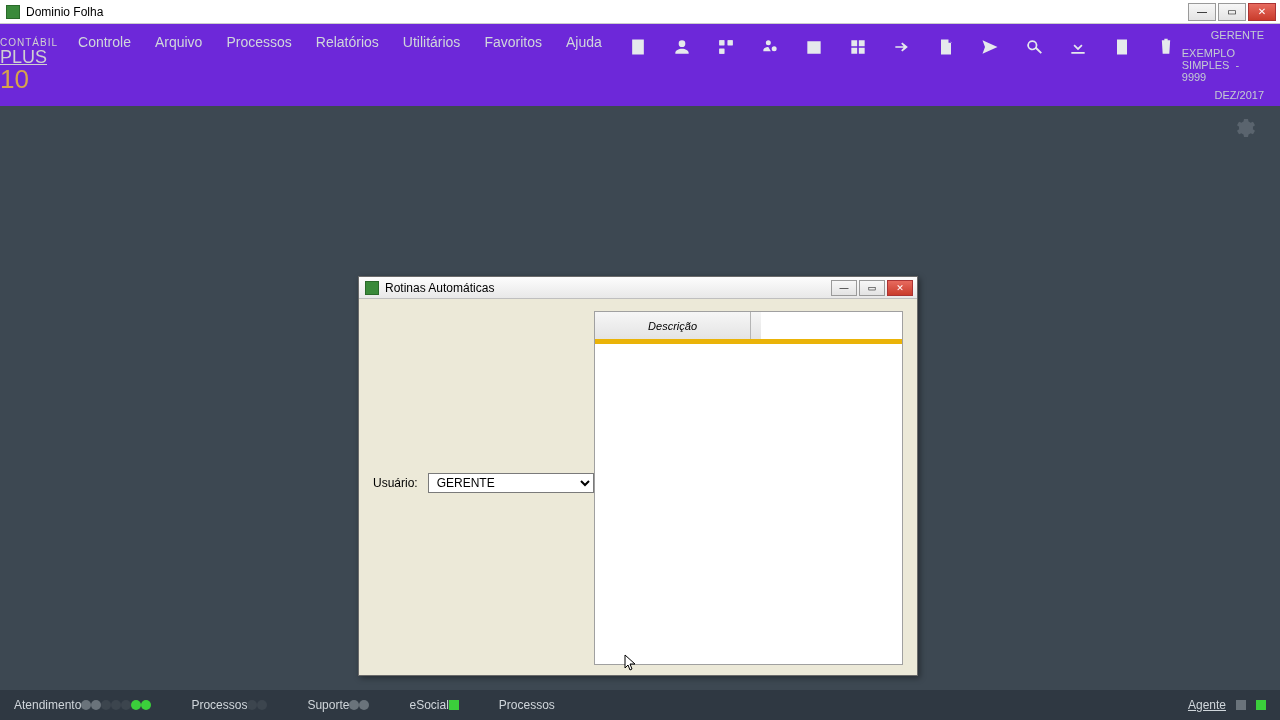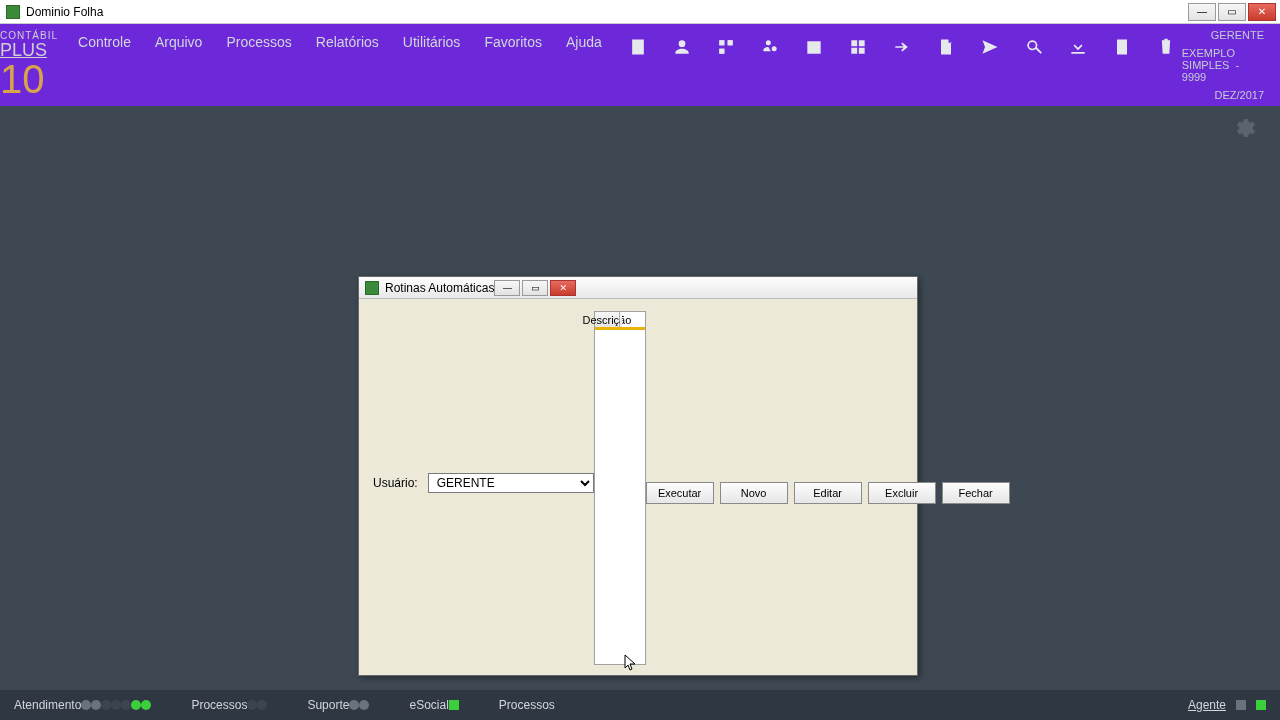--- a/index.html
+++ b/index.html
@@ -21,21 +21,21 @@
 .outer-btn.close { background: linear-gradient(#e76a5e,#c93c2c); color: #fff; border-color: #a33; }
 
 
 .app-header {
   height: 82px; background: #6d28d9; display: flex; align-items: stretch; color: #cfd6dc;
 }
 .logo-block { width: 92px; display: flex; align-items: center; justify-content: center; }
 .logo-text { text-align: left; line-height: 1; }
 .logo-text .line1 { font-size: 10px; letter-spacing: 1px; color: #d0d0d0; }
 .logo-text .line2 { font-size: 18px; color: #d0d0d0; text-decoration: underline; }
-.logo-text .line3 { font-size: 40px; color: #d7a44a; font-weight: 300; }
+.logo-text .line3 { font-size: 26px; color: #d7a44a; font-weight: 300; }
 .header-right { flex: 1; display: flex; flex-direction: row; }
 .menu-row { height: 36px; display: flex; align-items: center; padding-left: 8px; }
 .menu-item { padding: 6px 12px; font-size: 14px; color: #d0d6db; cursor: pointer; }
 .toolbar-row { height: 46px; display: flex; align-items: center; padding-left: 8px; gap: 12px; }
 .tool-btn {
   width: 32px; height: 32px; display: flex; align-items: center; justify-content: center;
   cursor: pointer; color: #e5e9ec;
 }
 .tool-btn svg { width: 20px; height: 20px; fill: #e5e9ec; }
 .user-block {
@@ -50,39 +50,39 @@
 }
 .gear-top svg { width: 24px; height: 24px; fill: #5a646e; }
 
 
 .dialog {
   position: absolute; left: 358px; top: 170px; width: 560px; height: 400px;
   background: #ece9d8; border: 1px solid #6a6a6a; box-shadow: 2px 2px 6px rgba(0,0,0,.4);
 }
 .dlg-titlebar {
   height: 22px; background: linear-gradient(#fdfdfd,#e8e8e8); border-bottom: 1px solid #bfbfbf;
-  display: flex; align-items: center; padding: 0 4px 0 6px;
+  display: flex; align-items: center; justify-content: space-between; padding: 0 4px 0 6px;
 }
 .dlg-titlebar .left { display: flex; align-items: center; gap: 6px; font-size: 12px; }
 .dlg-controls { display: flex; gap: 2px; }
 .dlg-btn {
   width: 26px; height: 16px; border: 1px solid #9a9a9a; background: linear-gradient(#f7f7f7,#e3e3e3);
   display: flex; align-items: center; justify-content: center; font-size: 9px; cursor: pointer;
 }
 .dlg-btn.close { background: linear-gradient(#e76a5e,#c93c2c); color: #fff; border-color: #a33; }
 .dlg-body { padding: 12px 14px 10px; height: calc(100% - 22px); display: flex; flex-direction: row; }
 .user-row { display: flex; align-items: center; gap: 10px; margin-bottom: 10px; font-size: 12px; }
 .select-wrap { position: relative; }
 .select-wrap select {
   width: 166px; height: 20px; font-size: 12px; border: 1px solid #7a7a7a; background: #fff; padding: 0 4px;
 }
 .grid-wrap {
   flex: 1; background: #fff; border: 1px solid #a0a0a0; display: flex; flex-direction: column;
 }
-.grid-header { display: flex; height: 18px; border-bottom: 3px solid #eab308; }
+.grid-header { display: flex; height: 32px; border-bottom: 5px solid #eab308; font-style: italic; }
 .grid-header .col {
   background: linear-gradient(#f6f6f6,#e4e4e4); border-right: 1px solid #b4b4b4;
   font-size: 11px; display: flex; align-items: center; justify-content: center;
 }
 .grid-header .col.last { border-right: none; }
 .grid-body { flex: 1; background: #fff; }
 .button-row { display: flex; align-items: center; margin-top: 10px; }
 .button-row .spacer { flex: 1; }
 .win-btn {
   min-width: 68px; height: 22px; border: 1px solid #8a8a8a; background: linear-gradient(#fdfdfd,#e6e6e6);
@@ -253,28 +253,20 @@
           </select>
         </div>
       </div>
       <div class="grid-wrap">
         <div class="grid-header">
           <div class="col" style="width:51%">Descrição</div>
           <div class="col last" style="width:3%"></div>
         </div>
         <div class="grid-body"></div>
       </div>
-      <div class="button-row">
-        <button class="win-btn">Executar</button>
-        <div class="spacer"></div>
-        <button class="win-btn">Novo</button>
-        <button class="win-btn">Editar</button>
-        <button class="win-btn">Excluir</button>
-        <button class="win-btn">Fechar</button>
-      </div>
     </div>
   </div>
 
   <div class="cursor">
     <svg viewBox="0 0 14 18">
         <path d="M1 1l0 13 3-3 2 5 2-1-2-5 5 0z" fill="#fff" stroke="#000" stroke-width="1"></path>
       </svg>
   </div>
 </div>
 

